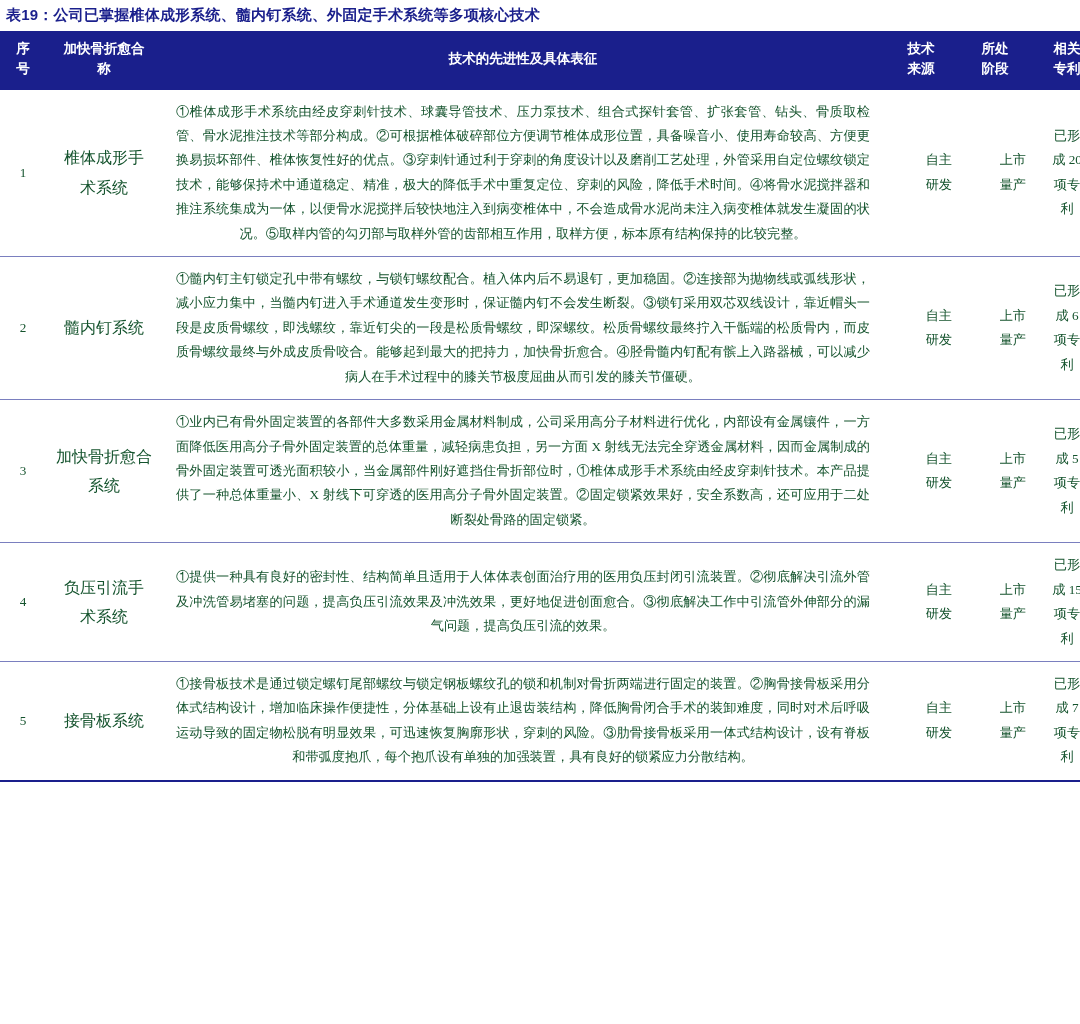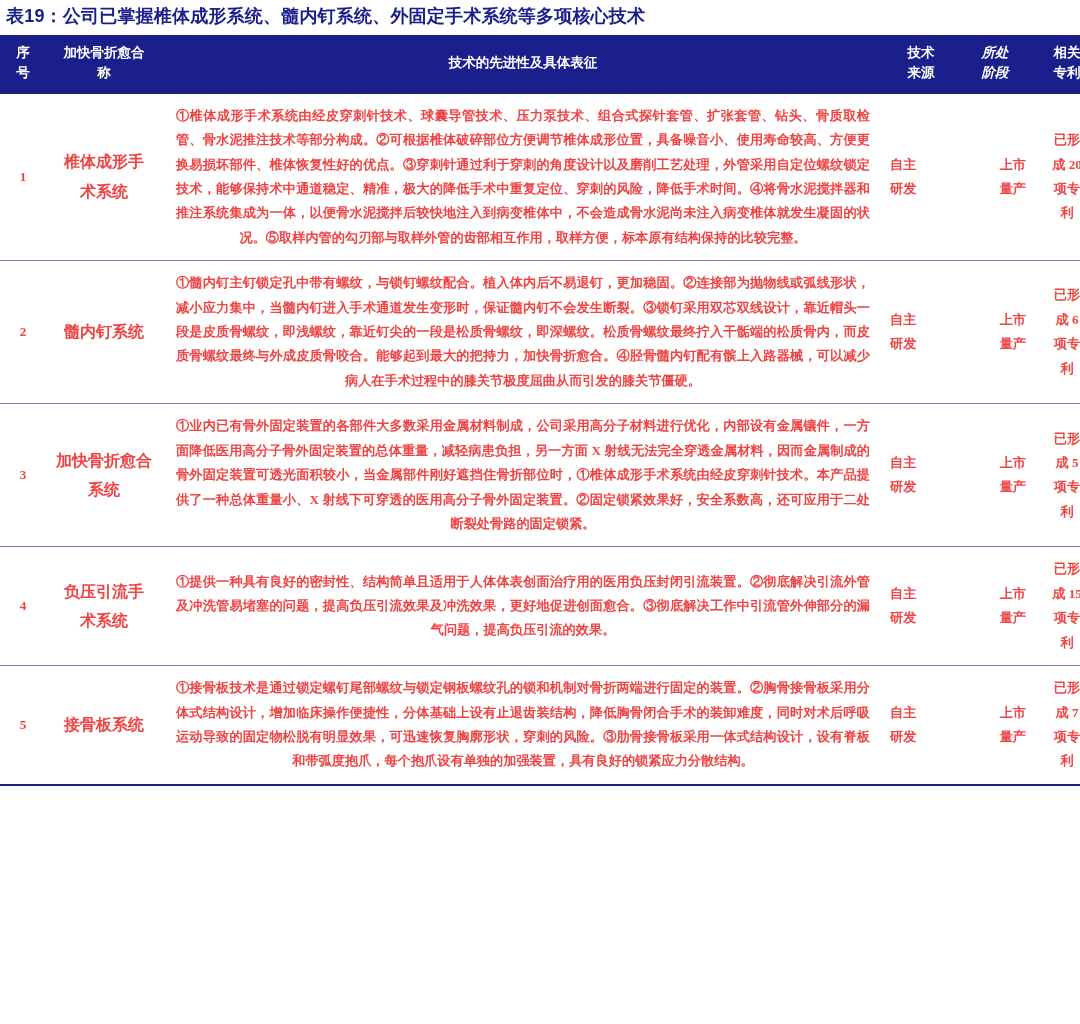--- a/index.html
+++ b/index.html
@@ -13,21 +13,21 @@
     color: #1a1a1a;
   }
   .page {
     width: 1080px;
     box-sizing: border-box;
     padding: 0;
   }
   .table-title {
     color: #1a1f8c;
     font-weight: bold;
-    font-size: 18px;
+    font-size: 15px;
     line-height: 1.4;
     padding: 4px 0 6px 6px;
     font-family: "Liberation Sans", sans-serif;
     letter-spacing: 0.2px;
   }
   table.tech-table {
     width: 1080px;
     border-collapse: collapse;
     table-layout: fixed;
     font-size: 13.2px;
@@ -43,36 +43,35 @@
     text-align: center;
     line-height: 1.5;
     border: none;
   }
   table.tech-table tbody td {
     border-top: 1px solid #7a7fbf;
     border-bottom: 1px solid #7a7fbf;
     padding: 10px 6px;
     vertical-align: middle;
     line-height: 1.85;
-    color: #ef4444;
-    font-weight: bold;
+    color: #14532d;
   }
   tbody tr:first-child td { border-top: 2px solid #1a1f8c; }
   tbody tr:last-child td { border-bottom: 2px solid #1a1f8c; }
   .col-idx { width: 38px; text-align: center; }
   .col-name { width: 108px; text-align: center; font-size: 16px; }
   .col-desc { width: 714px; text-align: justify; text-align-last: center; padding-left: 14px !important; padding-right: 14px !important; }
-  .col-src { width: 66px; text-align: left; }
+  .col-src { width: 66px; text-align: right; }
   .col-stage { width: 66px; text-align: right; }
   .col-patent { width: 62px; text-align: center; }
   .hdr-idx { width: 38px; }
   .hdr-name { width: 108px; }
   .hdr-desc { width: 714px; }
   .hdr-src { width: 66px; }
-  .hdr-stage { width: 66px; font-style: italic; }
+  .hdr-stage { width: 66px; }
   .hdr-patent { width: 62px; }
   .desc-text {
     display: block;
     text-align: justify;
     text-justify: inter-ideograph;
   }
   .two-line { white-space: pre-line; }
 </style>
 </head>
 <body>

